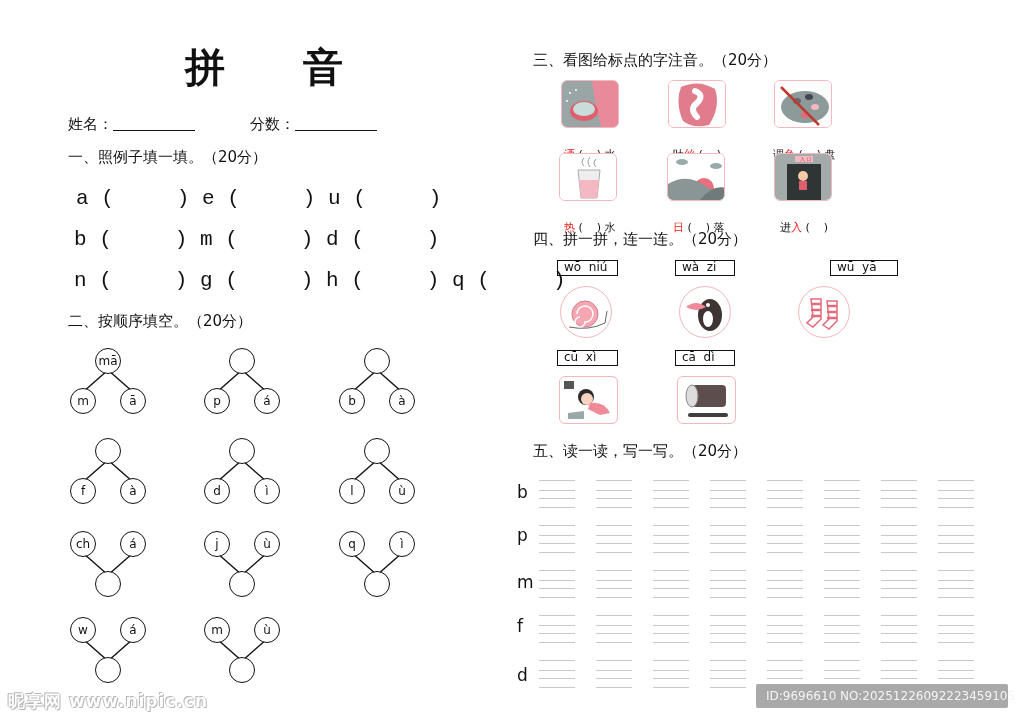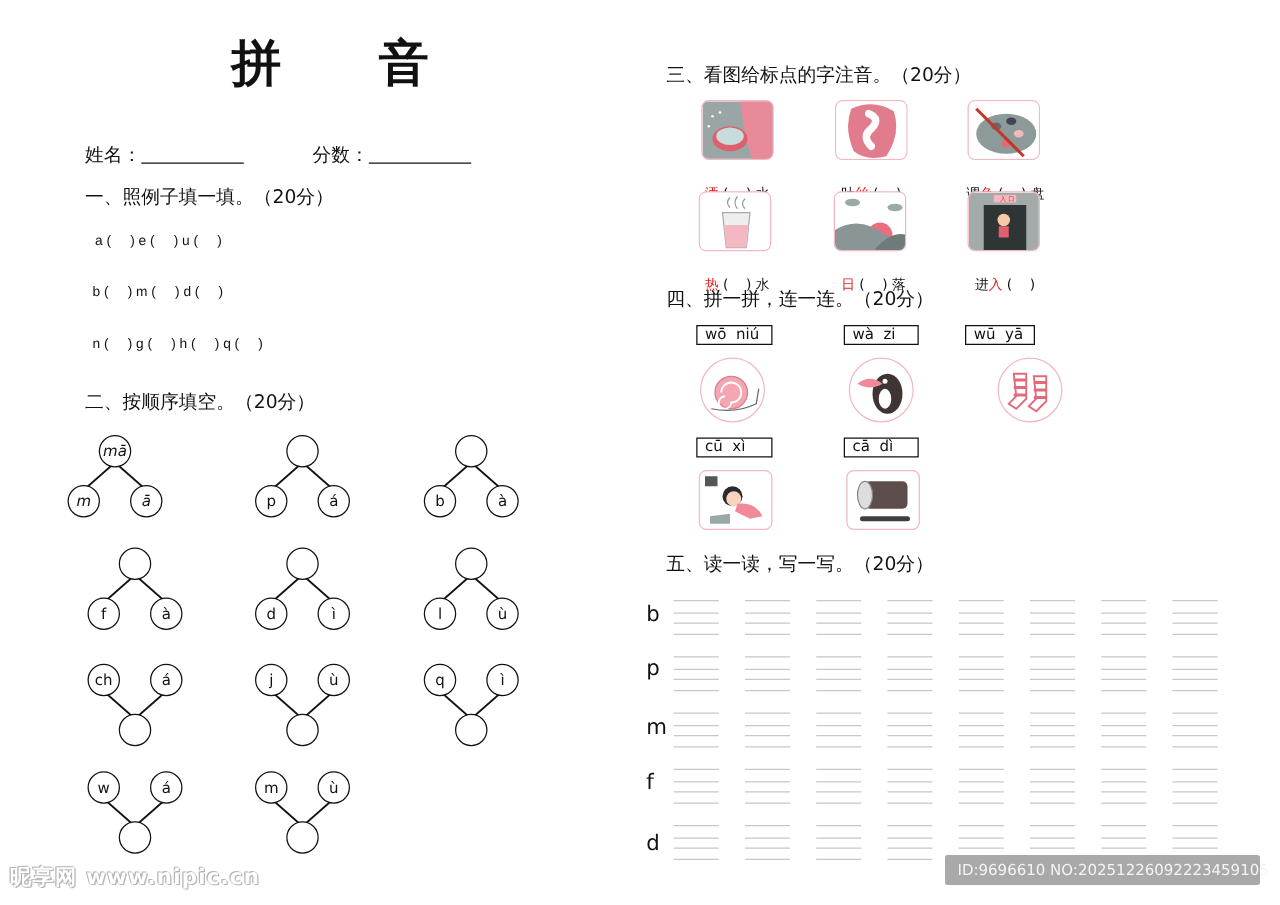--- a/index.html
+++ b/index.html
@@ -3,30 +3,30 @@
   <meta charset="utf-8">
   <style>
     html, body { margin: 0; padding: 0; }
     body {
       width: 1024px; height: 724px; position: relative; overflow: hidden;
       background: #ffffff; color: #111;
       font-family: "DejaVu Sans", "Liberation Sans", sans-serif;
     }
     .abs { position: absolute; }
     .title {
-      left: 185px; top: 23px; font-size: 40px; font-weight: bold;
+      left: 185px; top: 40px; font-size: 40px; font-weight: bold;
       letter-spacing: 32px; white-space: nowrap;
     }
     .info { top: 115px; font-size: 15px; white-space: nowrap; }
     .info .blank {
       display: inline-block; width: 82px; border-bottom: 1px solid #111;
       height: 14px; vertical-align: -2px; margin-left: 2px;
     }
     .sec { font-size: 15px; white-space: nowrap; }
-    .row1 { font-family: Liberation Sans, sans-serif; font-size: 11px; white-space: pre; }
+    .row1 { font-family: Liberation Mono, monospace; font-size: 21px; white-space: pre; }
     .tree { position: absolute; width: 80px; height: 90px; }
     .circ {
       position: absolute; width: 26px; height: 26px; border: 1.4px solid #111;
       border-radius: 50%; box-sizing: border-box; background: #fff;
       display: flex; align-items: center; justify-content: center;
       font-size: 12px; font-family: "DejaVu Sans", sans-serif;
     }
     .tree svg { position: absolute; left: 0; top: 0; }
     .pic-card {
       position: absolute; width: 58px; height: 48px; border: 1.5px solid #f2b7bf;
@@ -73,21 +73,21 @@
 </div>
 
 <div class="abs sec" style="left:68px; top:148px;">一、照例子填一填。（20分）</div>
 <div class="abs row1" style="left:76px; top:187px;">a (     ) e (     ) u (     )</div>
 <div class="abs row1" style="left:74px; top:228px;">b (     ) m (     ) d (     )</div>
 <div class="abs row1" style="left:74px; top:269px;">n (     ) g (     ) h (     ) q (     )</div>
 
 <div class="abs sec" style="left:68px; top:312px;">二、按顺序填空。（20分）</div>
 
 <div id="trees-container">
-    <div class="tree" style="left: 52px; top: 348px; font-style: italic;">
+    <div class="tree" style="left: 68px; top: 348px;">
       <svg width="80" height="90">
         <line x1="40" y1="22" x2="15" y2="44" stroke="#111" stroke-width="1.4"></line>
         <line x1="40" y1="22" x2="65" y2="44" stroke="#111" stroke-width="1.4"></line>
       </svg>
       <div class="circ" style="left: 27px; top: 0px;">mā</div>
       <div class="circ" style="left: 2px; top: 40px;">m</div>
       <div class="circ" style="left: 52px; top: 40px;">ā</div>
     </div>
     <div class="tree" style="left: 202px; top: 348px;">
       <svg width="80" height="90">
@@ -259,21 +259,21 @@
   <span></span><span class="red">日</span><span> (    ) 落</span>
 </span>
 <span class="caption" style="left:773px; top:207px;">
   <span>进</span><span class="red">入</span><span> (    )</span>
 </span>
 
 <div class="abs sec" style="left:533px; top:230px;">四、拼一拼，连一连。（20分）</div>
 
 <div class="pinyin-box" style="left:557px; top:260px; width:61px;">wō  niú</div>
 <div class="pinyin-box" style="left:675px; top:260px; width:60px;">wà  zi</div>
-<div class="pinyin-box" style="left:772px; top:260px; width:56px;">wū  yā</div>
+<div class="pinyin-box" style="left:830px; top:260px; width:68px;">wū  yā</div>
 
 <div class="circle-pic" style="left:560px; top:286px;">
   <svg width="52" height="52" viewBox="0 0 52 52">
     <circle cx="24" cy="27" r="13" fill="#f4a6b2" stroke="#d97c8c"></circle>
     <path d="M24 27 m-8 0 a8 8 0 1 1 8 8 a5 5 0 1 1 -5 -5" stroke="#fff" fill="none" stroke-width="1.5"></path>
     <path d="M8 40 Q28 44 44 36 L46 24" stroke="#666" fill="none"></path>
   </svg>
 </div>
 <div class="circle-pic" style="left:679px; top:286px;">
   <svg width="52" height="52" viewBox="0 0 52 52">

